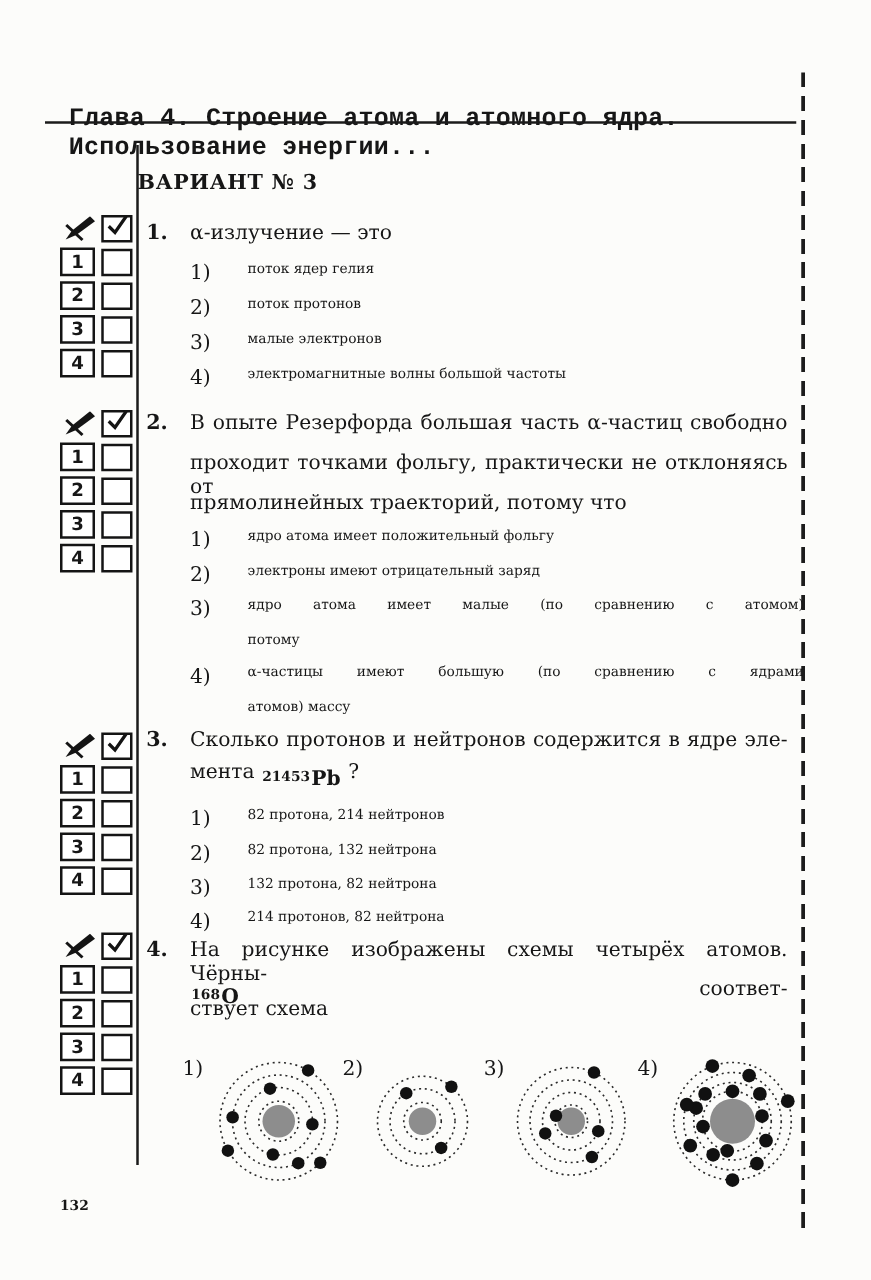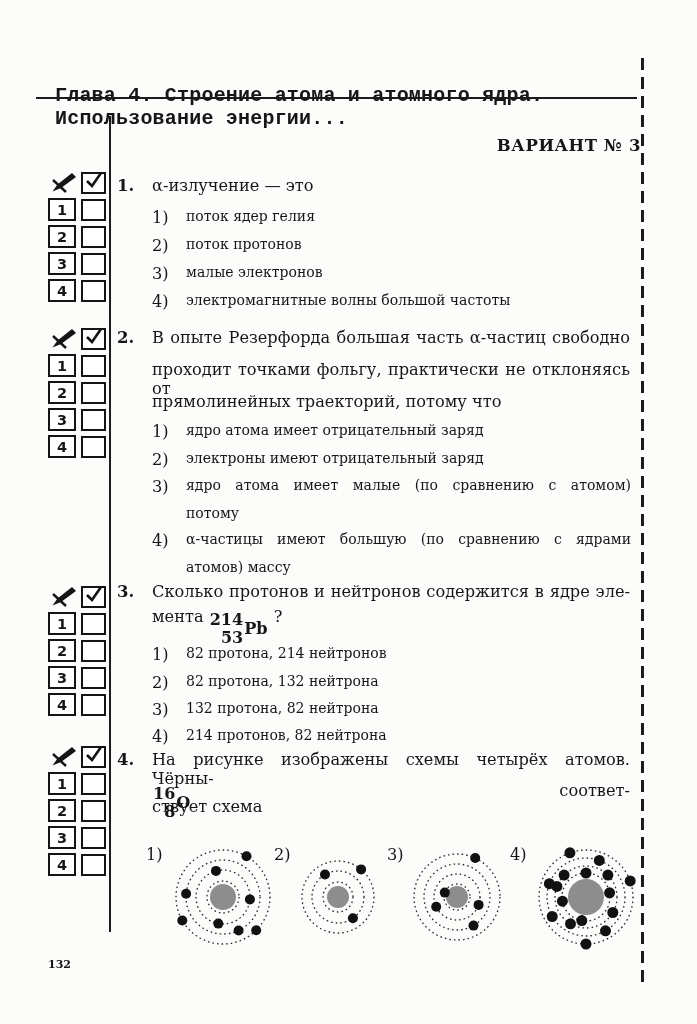--- a/index.html
+++ b/index.html
@@ -11,34 +11,34 @@
   }
   .abs{position:absolute;}
   
   .running-header{top:84px;left:55px;font-size:20px;font-weight:bold;letter-spacing:.2px;font-family:Liberation Mono, monospace;}
   .header-rule{top:97px;left:36px;width:601px;height:2px;background:#1b1b1b;}
   .edge-dashed{
     top:58px;left:641px;width:3px;height:928px;
     background:repeating-linear-gradient(to bottom,#1c1c1c 0 12px,transparent 12px 19px);
   }
   .content-line{top:116px;left:109px;width:2px;height:816px;background:#1b1b1b;}
-  .variant-title{top:136px;left:110px;width:531px;text-align:right;font-size:16.5px;font-weight:bold;letter-spacing:.6px;}
+  .variant-title{top:136px;left:110px;width:531px;text-align:left;font-size:16.5px;font-weight:bold;letter-spacing:.6px;}
   .page-number{top:958px;left:48px;font-size:11px;font-weight:bold;}
 
   
   .qnum{left:117px;font-size:16.5px;font-weight:bold;}
   .tline{left:152px;width:478px;font-size:16.2px;white-space:nowrap;}
   .tline.just{white-space:normal;text-align:justify;text-align-last:justify;}
   .opt-label{left:152px;font-size:16.2px;}
-  .opt-text{left:186px;font-size:14px;white-space:nowrap;}
+  .opt-text{left:198px;font-size:11px;white-space:nowrap;}
   .opt-text.just{white-space:normal;width:445px;text-align:justify;text-align-last:justify;}
 
   
   .nuclide{display:inline-flex;align-items:center;vertical-align:-3px;margin:0 1px;}
-  .nuc-stack{display:inline-flex;flex-direction:column;align-items:flex-end;font-size:16px;line-height:1.1;font-weight:bold;}
+  .nuc-stack{display:inline-flex;align-items:flex-end;font-size:11px;line-height:1.1;font-weight:bold;}
   .nuc-sym{font-size:16.2px;font-weight:bold;padding-left:1px;}
 
   
   .marker{left:44px;width:62px;display:flex;flex-direction:column;gap:4px;}
   .marker-row{display:flex;gap:5px;align-items:center;justify-content:flex-end;}
   .num-box{width:24px;height:19px;border:2.5px solid #141414;display:flex;align-items:center;justify-content:center;
     font-family:"DejaVu Sans",sans-serif;font-size:14.5px;font-weight:bold;background:#fff;}
   .cb{width:21px;height:18px;border:2px solid #141414;background:#fff;}
   .cb.checked{border-width:2.5px;position:relative;}
   .pencil-wrap{width:26px;height:20px;display:flex;align-items:flex-end;}
@@ -198,21 +198,21 @@
 <div class="abs opt-label" style="top:264px">3)</div>
 <div class="abs opt-text" style="top:264px">малые электронов</div>
 <div class="abs opt-label" style="top:292px">4)</div>
 <div class="abs opt-text" style="top:292px">электромагнитные волны большой частоты</div>
 
 <div class="abs qnum" style="top:328px">2.</div>
 <div class="abs tline just" style="top:328px">В опыте Резерфорда большая часть α-частиц свободно</div>
 <div class="abs tline just" style="top:360px">проходит точками фольгу, практически не отклоняясь от</div>
 <div class="abs tline" style="top:392px">прямолинейных траекторий, потому что</div>
 <div class="abs opt-label" style="top:422px">1)</div>
-<div class="abs opt-text" style="top:422px">ядро атома имеет отрицательный заряд</div>
+<div class="abs opt-text" style="top:422px">ядро атома имеет положительный фольгу</div>
 <div class="abs opt-label" style="top:450px">2)</div>
 <div class="abs opt-text" style="top:450px">электроны имеют отрицательный заряд</div>
 <div class="abs opt-label" style="top:477px">3)</div>
 <div class="abs opt-text just" style="top:477px">ядро атома имеет малые (по сравнению с атомом)</div>
 <div class="abs opt-text" style="top:505px">потому</div>
 <div class="abs opt-label" style="top:531px">4)</div>
 <div class="abs opt-text just" style="top:531px">α-частицы имеют большую (по сравнению с ядрами</div>
 <div class="abs opt-text" style="top:559px">атомов) массу</div>
 
 <div class="abs qnum" style="top:582px">3.</div>

